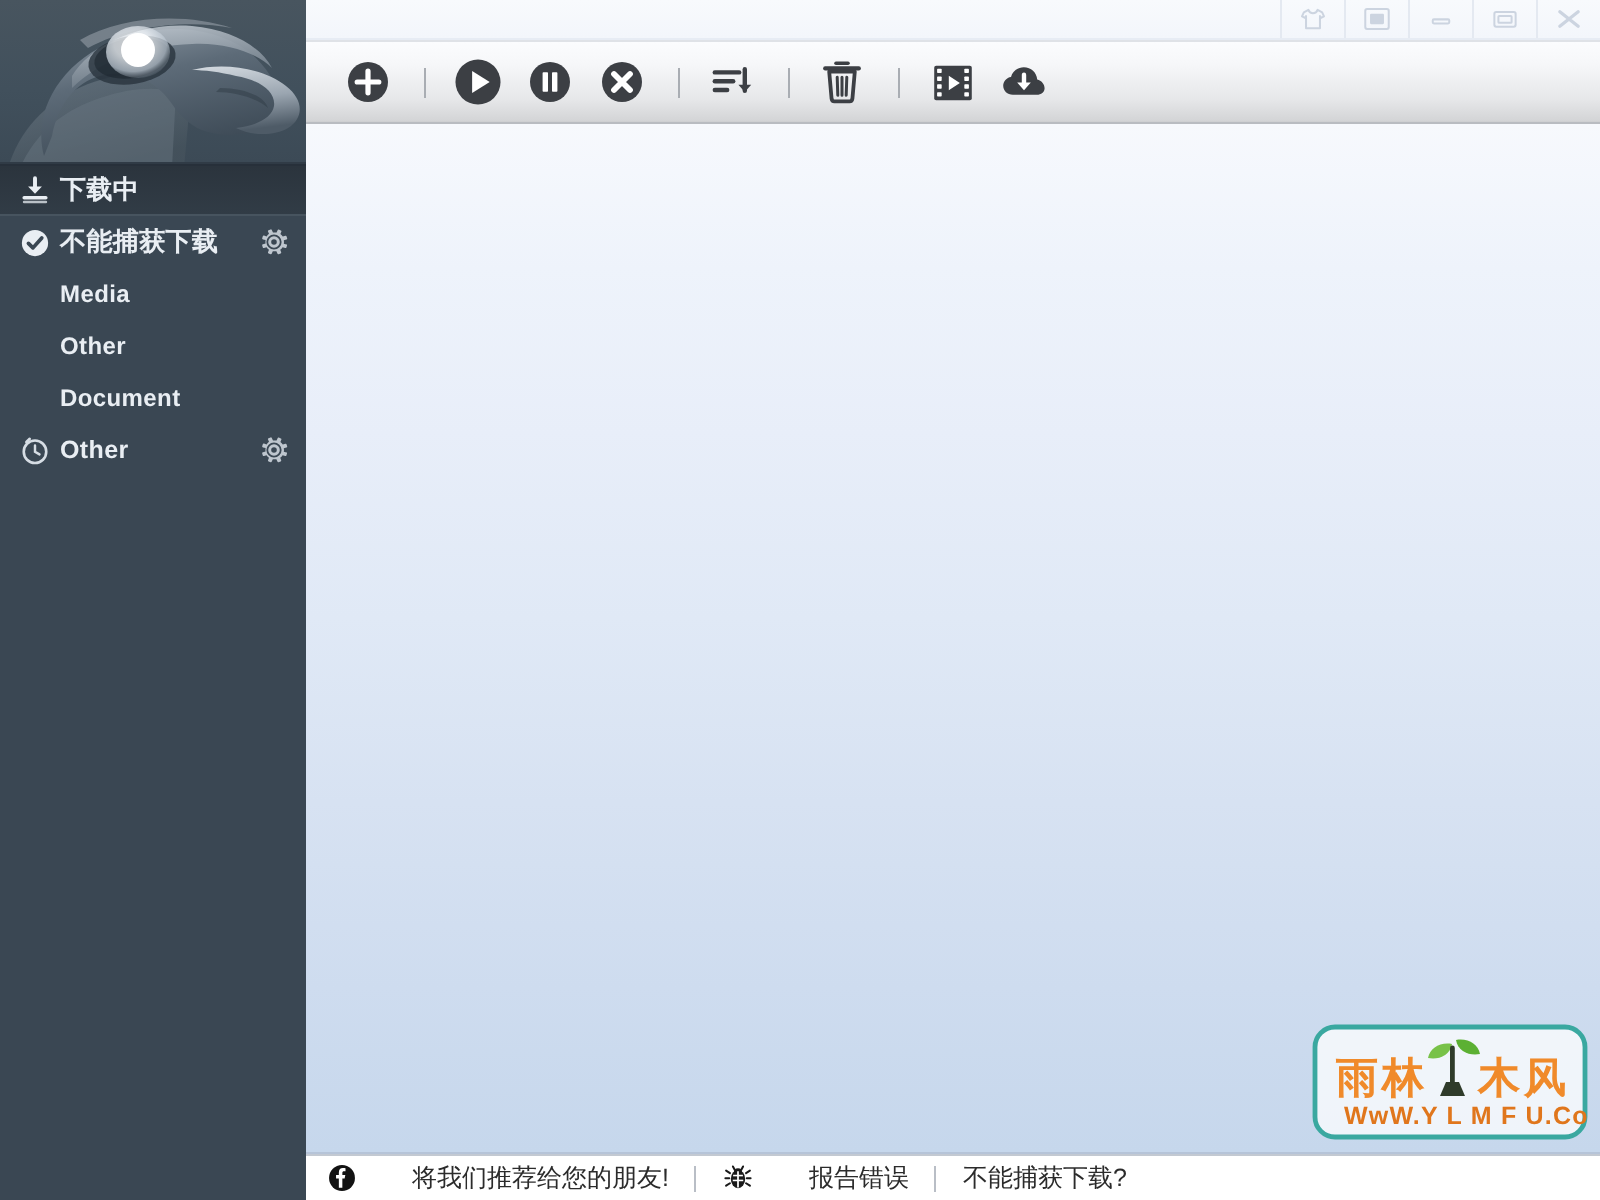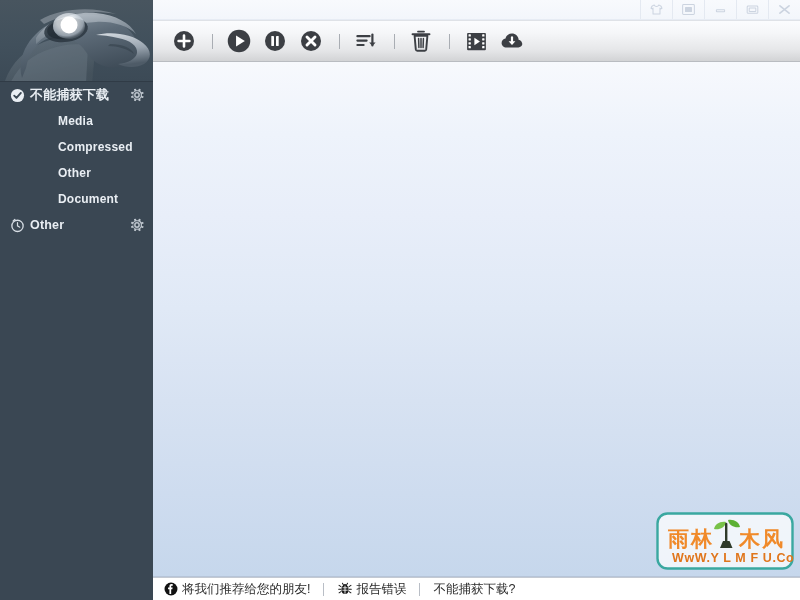--- a/index.html
+++ b/index.html
@@ -54,21 +54,21 @@
   .nav-row .nav-ico {
     width:18px; height:18px;
     flex:0 0 18px;
     display:flex; align-items:center; justify-content:center;
     margin-right:4px;
   }
   .nav-row .nav-label { flex:1 1 auto; letter-spacing:.2px; }
   .nav-row.cn .nav-label { font-size:13px; }
   .nav-row .gear { width:16px; height:16px; flex:0 0 16px; opacity:.85; }
   .nav-row.child { padding-left:30px; font-size:12px; }
-  .nav-row.child .nav-label { font-weight:bold;margin-left:28px; }
+  .nav-row.child .nav-label { font-weight:bold; }
 
   
   #right {
     position:relative;
     flex:1 1 auto;
     height:600px;
     display:flex; flex-direction:column;
     background:#eef3fa;
   }
 
@@ -145,20 +145,21 @@
     border-top:1px solid #c3c9d2;
     display:flex; align-items:center;
     padding-left:10px;
     font-size:12.5px;
     color:#2b2b2b;
   }
   .sb-item {
     display:flex; align-items:center;
     height:15px;
     white-space:nowrap;
+    gap:24px;
   }
   .sb-item .sb-ico {
     width:15px; height:15px;
     flex:0 0 15px;
     margin-right:4px;
     display:flex; align-items:center; justify-content:center;
   }
   .sb-sep {
     width:1px; height:13px;
     background:#b9bec6;
@@ -225,20 +226,31 @@
         <ellipse cx="69" cy="28" rx="16" ry="13" fill="url(#gEye)" opacity="0.75"></ellipse>
         <circle cx="69" cy="27" r="8.5" fill="#ffffff"></circle>
         <circle cx="66.5" cy="24.5" r="4" fill="#ffffff"></circle>
 
         <path d="M40,22 C60,10 92,8 116,16 C96,12 66,14 44,26 Z" fill="#cdd5dd" opacity="0.35"></path>
       </svg>
     </div>
 
     <div class="nav-list">
 
+      <div class="nav-row cn selected">
+        <span class="nav-ico">
+          <svg width="15" height="15" viewBox="0 0 16 16">
+            <path d="M8 1.2 L8 7.2" stroke="#e9eef3" stroke-width="2.1" stroke-linecap="round"></path>
+            <path d="M4.3 5.6 L8 9.4 L11.7 5.6 Z" fill="#e9eef3"></path>
+            <path d="M2.2 11.6 L13.8 11.6" stroke="#e9eef3" stroke-width="1.8" stroke-linecap="round"></path>
+            <path d="M2.2 13.9 L13.8 13.9" stroke="#e9eef3" stroke-width="1.4" stroke-linecap="round" opacity="0.75"></path>
+          </svg>
+        </span>
+        <span class="nav-label">下载中</span>
+      </div>
 
       <div class="nav-row cn">
         <span class="nav-ico">
           <svg width="15" height="15" viewBox="0 0 16 16">
             <circle cx="8" cy="8" r="7" fill="#e9eef3"></circle>
             <path d="M4.5 8.2 L6.9 10.6 L11.6 5.3" stroke="#3a4753" stroke-width="2" fill="none" stroke-linecap="round" stroke-linejoin="round"></path>
           </svg>
         </span>
         <span class="nav-label">不能捕获下载</span>
         <span class="gear">
@@ -246,23 +258,20 @@
             <path fill="#d6dde4" d="M8 5.1a2.9 2.9 0 1 0 0 5.8 2.9 2.9 0 0 0 0-5.8zm0 4.3A1.4 1.4 0 1 1 8 6.6a1.4 1.4 0 0 1 0 2.8z"></path>
             <path fill="#d6dde4" d="M14.2 9.2l-1.3-.3a5 5 0 0 0 0-1.8l1.3-.3a.5.5 0 0 0 .4-.6l-.3-1a.5.5 0 0 0-.6-.3l-1.3.4a5 5 0 0 0-1.2-1.3l.5-1.2a.5.5 0 0 0-.3-.6l-1-.4a.5.5 0 0 0-.6.3l-.5 1.2a5 5 0 0 0-1.8 0L6.9 2a.5.5 0 0 0-.6-.3l-1 .4a.5.5 0 0 0-.3.6l.5 1.2a5 5 0 0 0-1.2 1.3l-1.3-.4a.5.5 0 0 0-.6.3l-.3 1a.5.5 0 0 0 .4.6l1.3.3a5 5 0 0 0 0 1.8l-1.3.3a.5.5 0 0 0-.4.6l.3 1a.5.5 0 0 0 .6.3l1.3-.4a5 5 0 0 0 1.2 1.3l-.5 1.2a.5.5 0 0 0 .3.6l1 .4a.5.5 0 0 0 .6-.3l.5-1.2a5 5 0 0 0 1.8 0l.5 1.2a.5.5 0 0 0 .6.3l1-.4a.5.5 0 0 0 .3-.6l-.5-1.2a5 5 0 0 0 1.2-1.3l1.3.4a.5.5 0 0 0 .6-.3l.3-1a.5.5 0 0 0-.4-.6zM8 11.8A3.8 3.8 0 1 1 8 4.2a3.8 3.8 0 0 1 0 7.6z"></path>
           </svg>
         </span>
       </div>
 
       <div class="nav-row child">
         <span class="nav-label">Media</span>
       </div>
 
-      <div class="nav-row child">
-        <span class="nav-label">Compressed</span>
-      </div>
 
       <div class="nav-row child">
         <span class="nav-label">Other</span>
       </div>
 
       <div class="nav-row child">
         <span class="nav-label">Document</span>
       </div>
 
       <div class="nav-row">

